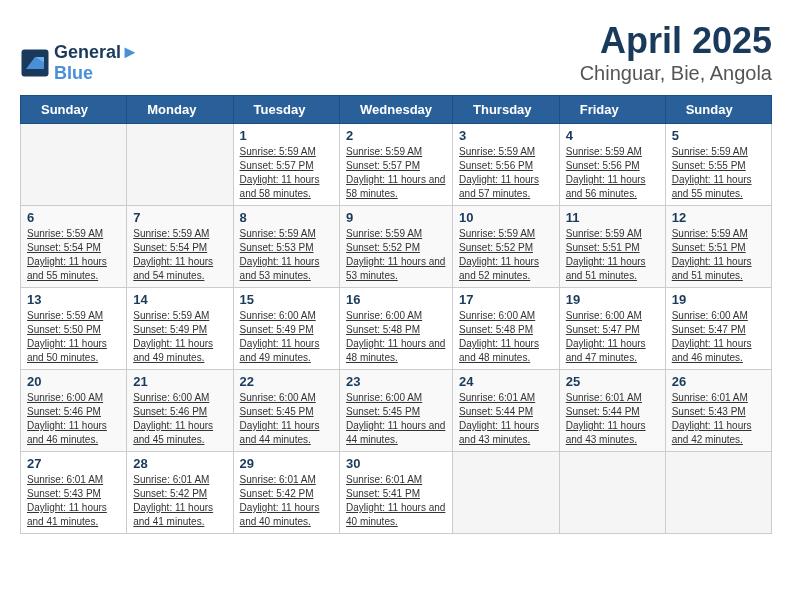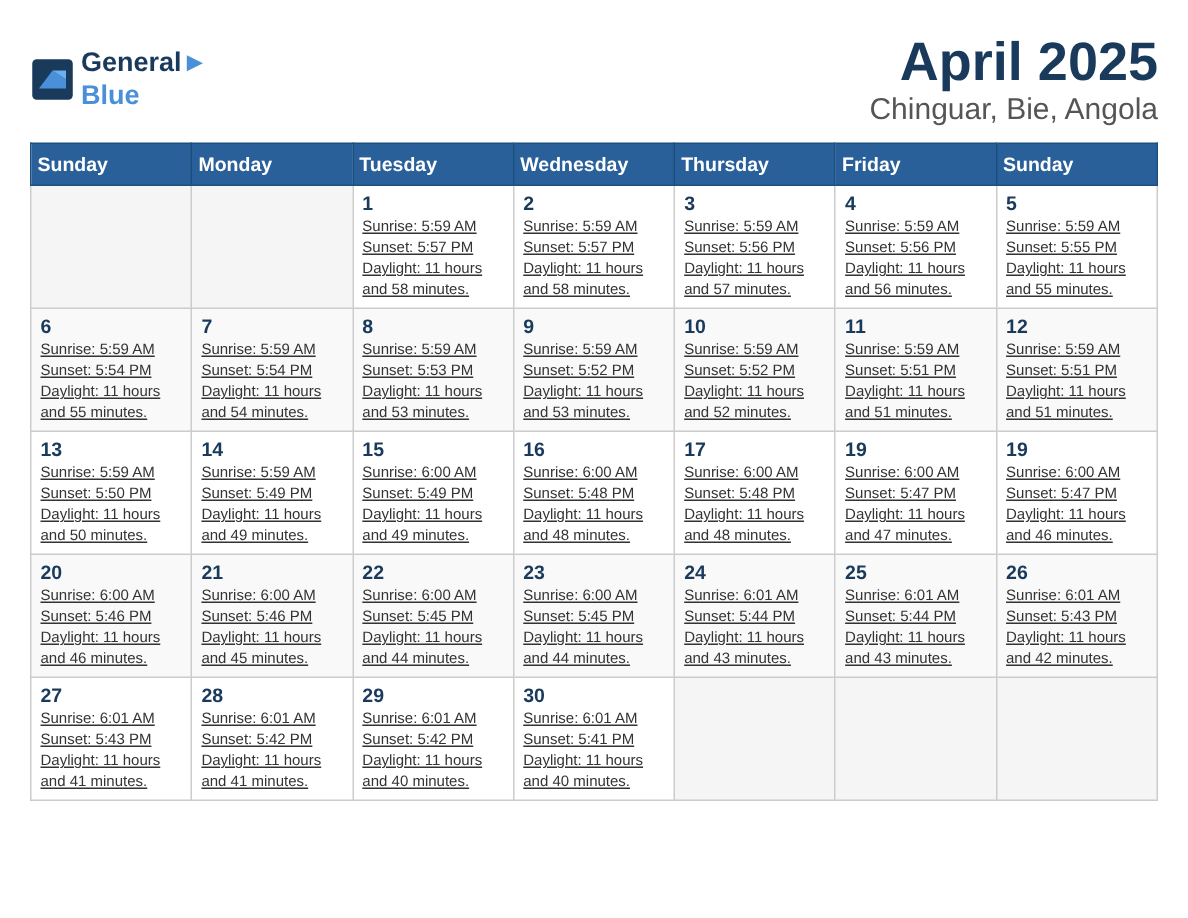--- a/index.html
+++ b/index.html
@@ -6,21 +6,21 @@
     body {
       font-family: Arial, sans-serif;
       background: #fff;
       width: 792px;
       min-height: 612px;
       padding: 20px;
     }
     .header-area {
       display: flex;
       justify-content: space-between;
-      align-items: center;
+      align-items: flex-end;
       margin-bottom: 10px;
     }
     .logo {
       display: flex;
       align-items: center;
     }
     .logo-text {
       font-size: 18px;
       font-weight: bold;
       color: #1a3a5c;
@@ -49,21 +49,21 @@
     }
     .calendar {
       width: 100%;
       border-collapse: collapse;
       border: 1px solid #ccc;
     }
     .calendar th {
       background-color: #2a6099;
       color: #fff;
       text-align: left;
-      padding: 6px 4px;
+      padding: 6px 20px;
       font-size: 13px;
       border: 1px solid #1a5080;
     }
     .calendar td {
       width: 107px;
       min-height: 80px;
       vertical-align: top;
       padding: 4px 6px;
       border: 1px solid #ccc;
       font-size: 10px;

